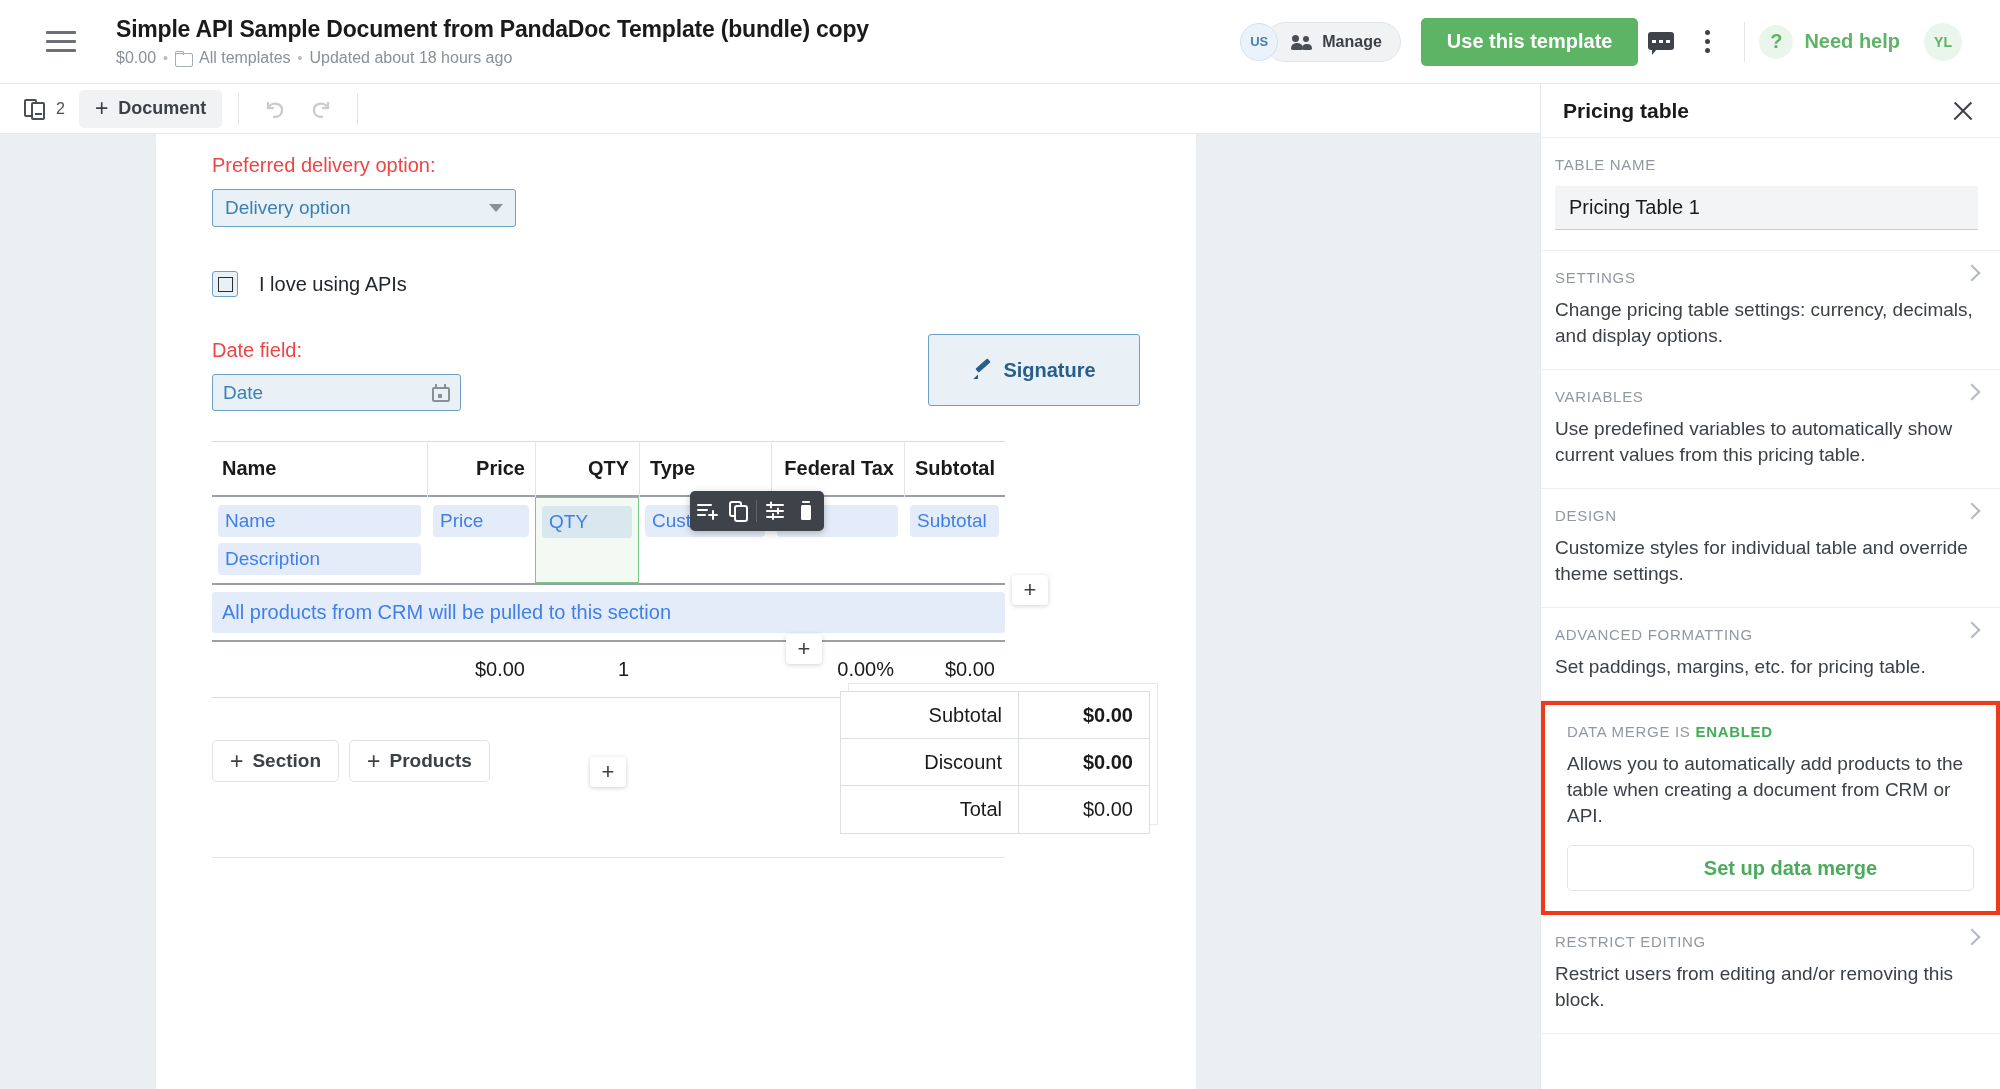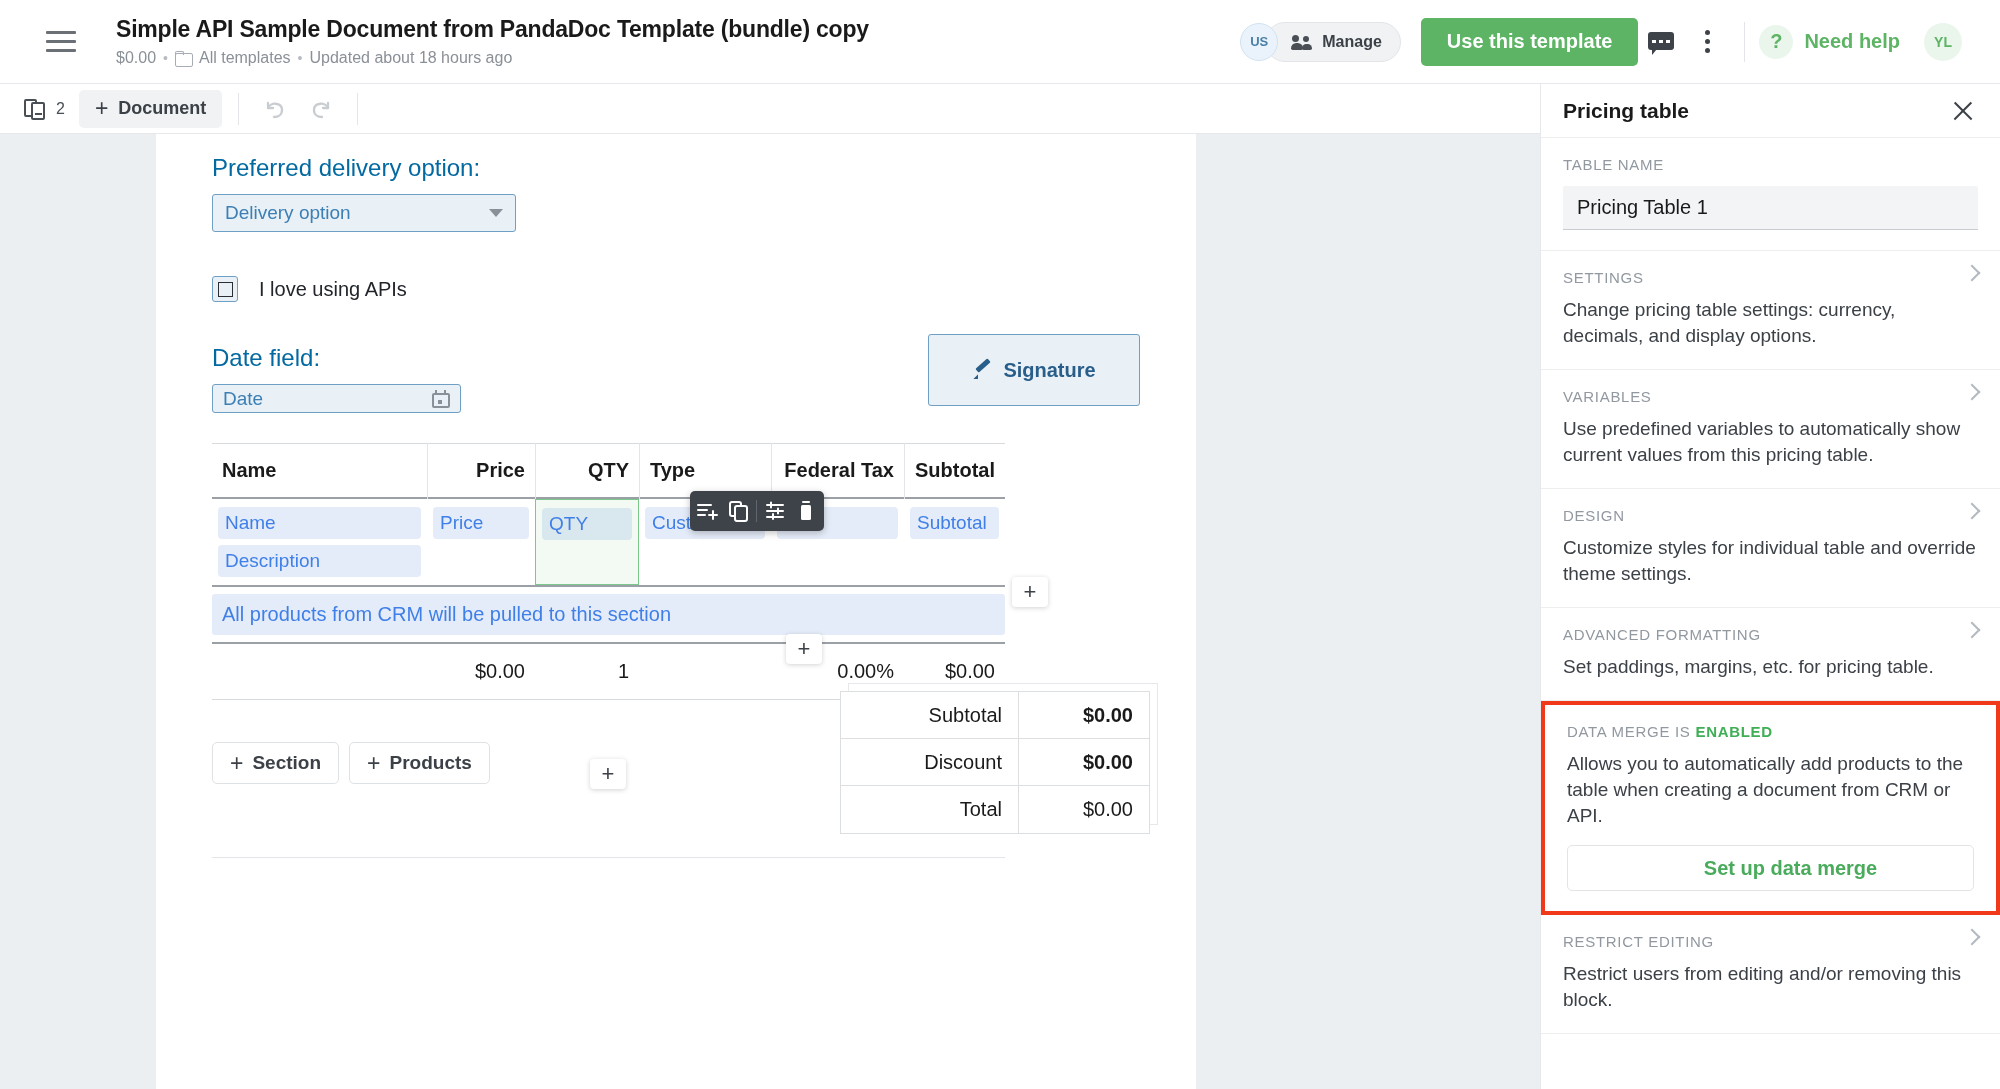--- a/index.html
+++ b/index.html
@@ -126,42 +126,42 @@
   .canvas {
     position: absolute; top: 134px; left: 0; width: 1540px; height: 955px;
     background: #eceff1; overflow: hidden;
   }
   .page {
     position: absolute; left: 156px; top: 0; width: 1040px; min-height: 955px;
     background: #fff;
   }
   .page-inner { padding: 20px 60px 0 56px; position: relative; }
 
-  .fld-label { font-size: 24px; color: #0369a1; margin-bottom: 12px; }
+  .fld-label { font-size: 20px; color: #ef4444; margin-bottom: 12px; }
   .sel-field {
     width: 304px; height: 38px; background: #e9f1f6; border: 1px solid #6e9fc4;
     border-radius: 3px; display: flex; align-items: center; padding: 0 12px;
     font-size: 19px; color: #3b7fb5; cursor: pointer; position: relative;
   }
   .sel-caret {
     position: absolute; right: 12px; top: 50%; transform: translateY(-50%);
     width: 0; height: 0; border-left: 7px solid transparent; border-right: 7px solid transparent;
     border-top: 8px solid #8a9097;
   }
   .chk-row { display: flex; align-items: center; gap: 21px; margin-top: 44px; }
   .chk-box {
     width: 26px; height: 26px; background: #e9f1f6; border: 1.5px solid #6e9fc4;
     border-radius: 3px; display: flex; align-items: center; justify-content: center; cursor: pointer;
   }
   .chk-box i { width: 15px; height: 15px; border: 1.5px solid #2b2f33; display: block; }
   .chk-label { font-size: 20px; color: #22262b; }
 
   .date-label { margin-top: 42px; }
   .date-field {
-    width: 249px; height: 29px; background: #e9f1f6; border: 1px solid #6e9fc4;
+    width: 249px; height: 37px; background: #e9f1f6; border: 1px solid #6e9fc4;
     border-radius: 3px; display: flex; align-items: center; padding: 0 10px;
     font-size: 19px; color: #3b7fb5; cursor: pointer; position: relative;
   }
   .cal-ico { position: absolute; right: 10px; top: 50%; transform: translateY(-50%); width: 18px; height: 18px; }
   .cal-ico .body { position: absolute; left: 0; top: 3px; width: 18px; height: 15px;
     border: 2px solid #8a9097; border-radius: 2px; }
   .cal-ico .body:after { content:""; position: absolute; left: 4px; top: 5px; width: 4px; height: 4px; background: #8a9097; }
   .cal-ico .n1, .cal-ico .n2 { position: absolute; top: 0; width: 2px; height: 5px; background: #8a9097; }
   .cal-ico .n1 { left: 3px; } .cal-ico .n2 { left: 12px; }
 
@@ -272,21 +272,21 @@
     border-bottom: 1px solid #eceef0;
   }
   .rp-title { font-size: 21px; font-weight: bold; color: #1a1a1a; }
   .rp-close { margin-left: auto; width: 30px; height: 30px; cursor: pointer; position: relative; }
   .rp-close:before, .rp-close:after {
     content: ""; position: absolute; left: 3px; top: 14px; width: 24px; height: 2.4px; background: #3c4147;
   }
   .rp-close:before { transform: rotate(45deg); }
   .rp-close:after { transform: rotate(-45deg); }
 
-  .rp-sec { padding: 18px 22px 20px 22px; border-bottom: 1px solid #eceef0; position: relative; }
+  .rp-sec { padding: 18px 22px 20px 14px; border-bottom: 1px solid #eceef0; position: relative; }
   .rp-kicker { font-size: 15px; letter-spacing: 0.7px; color: #9198a0; text-transform: uppercase; }
   .rp-desc { font-size: 19px; color: #3c4147; line-height: 1.37; margin-top: 11px; }
   .chev {
     position: absolute; right: 22px; top: 16px; width: 12px; height: 12px;
     border-right: 2.4px solid #b4bac1; border-top: 2.4px solid #b4bac1;
     transform: rotate(45deg); cursor: pointer;
   }
   .name-input {
     margin-top: 13px; width: 100%; height: 44px; background: #f3f4f5;
     border: none; border-bottom: 1px solid #c9cdd1; border-radius: 2px 2px 0 0;

